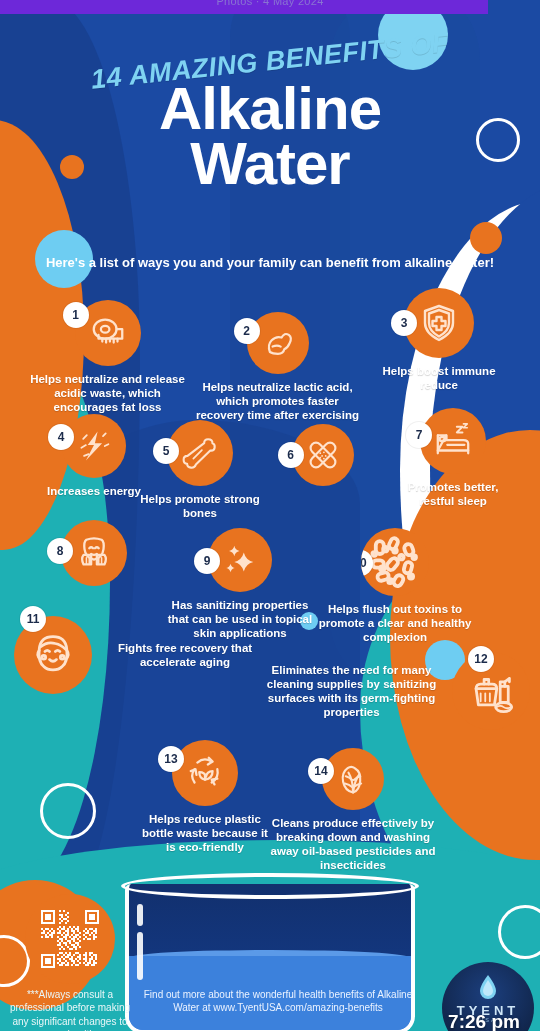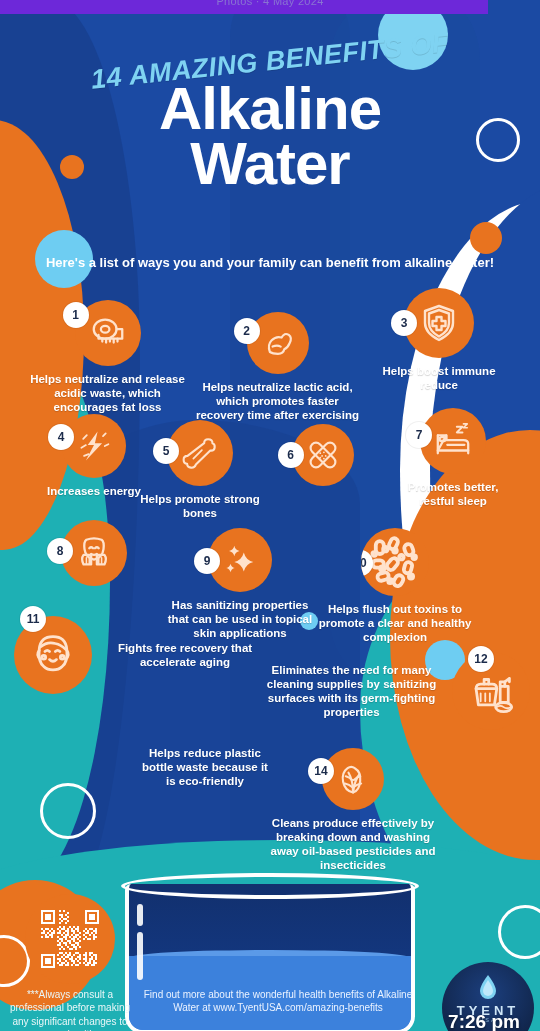--- a/index.html
+++ b/index.html
@@ -360,20 +360,35 @@
         <path d="M28 16 h7 v14 h-7z"></path>
         <path d="M28 16 v-4 h4 v4"></path>
         <path d="M32 12 l4 -3 M36 9 v3"></path>
         <ellipse cx="31" cy="34" rx="7" ry="4"></ellipse>
         <path d="M25 34 q3 -2 6 0 q3 2 6 0" style="stroke-width:1.5"></path>
       </svg>
     </div>
   </div>
 
   <div class="item" style="left:140px;top:740px;width:130px;">
+    <div style="display:flex;justify-content:center;">
+      <div class="bubble" style="width:66px;height:66px;">
+        <div class="num" style="left:-14px;top:6px;">13</div>
+        <svg class="ic" width="38" height="38" viewBox="0 0 40 40">
+          <path d="M12 9 q7 -6 15 -1"></path>
+            <path d="M24 4 l4 4 l-5 3"></path>
+          <path d="M33 16 q2 9 -6 14"></path>
+            <path d="M30 32 l-3 -5 l6 -1"></path>
+          <path d="M9 30 q-5 -7 0 -14"></path>
+            <path d="M5 18 l5 -2 l1 6"></path>
+          <path d="M20 27 q-6 -1 -6 -8 q6 0 7 5 q1 -6 7 -6 q0 8 -8 9z"></path>
+          <path d="M20 27 v-5"></path>
+        </svg>
+      </div>
+    </div>
     <div class="cap">Helps reduce plastic bottle waste because it is eco-friendly</div>
   </div>
 
   <div class="item" style="left:268px;top:748px;width:170px;">
     <div style="display:flex;justify-content:center;">
       <div class="bubble" style="width:62px;height:62px;">
         <div class="num" style="left:-14px;top:10px;">14</div>
         <svg class="ic" width="36" height="36" viewBox="0 0 40 40">
           <path d="M20 35 q-9 -2 -11 -12 q-2 -10 5 -15 q4 -3 8 0 q7 4 6 14 q-1 11 -8 13z"></path>
           <path d="M20 35 q0 -14 -5 -22 M20 35 q2 -14 7 -20"></path>

